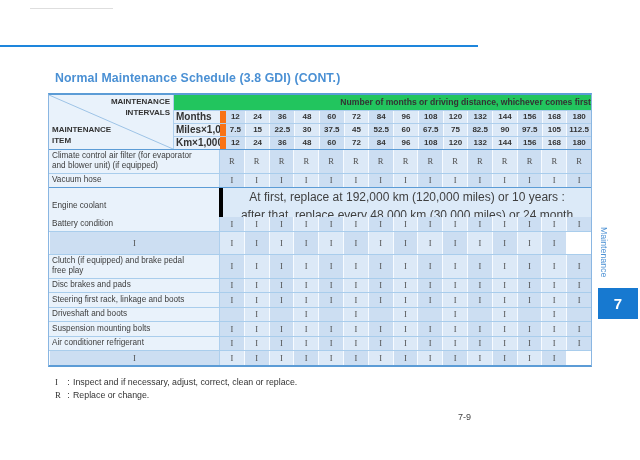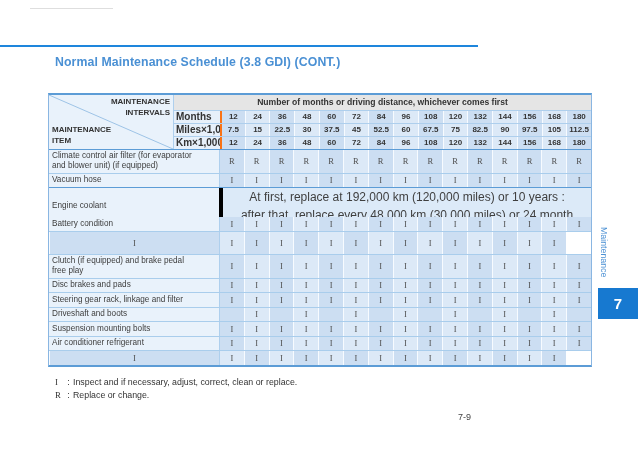--- a/index.html
+++ b/index.html
@@ -3,39 +3,39 @@
 <meta charset="utf-8">
 <style>
   * { box-sizing: border-box; margin: 0; padding: 0; }
   html,body { background:#ffffff; }
   .page {
     position: relative; width: 640px; height: 460px; background: #ffffff;
     font-family: "Liberation Sans", sans-serif; overflow: hidden;
   }
   .artifact-line { position:absolute; left:30px; top:8px; width:83px; height:1px; background:#dedede; }
   .top-rule { position:absolute; left:0; top:45px; width:478px; height:2px; background:#1e86dc; }
-  .title { position:absolute; left:55px; top:55px; font-size:12.3px; font-weight:bold; color:#4a90d4; letter-spacing:0.1px; }
+  .title { position:absolute; left:55px; top:71px; font-size:12.3px; font-weight:bold; color:#4a90d4; letter-spacing:0.1px; }
 
   .mtable {
     position:absolute; left:48px; top:93px; width:544px;
     border-left:1px solid #8ab6e2; border-right:1px solid #8ab6e2;
     border-top:2px solid #5c9cd6; border-bottom:2px solid #5c9cd6;
   }
   .thead { display:flex; height:54px; }
   .corner { position:relative; flex:0 0 124px; width:124px; background:#e9f2fb; }
   .corner svg { position:absolute; left:0; top:0; width:100%; height:100%; }
   .corner-top { position:absolute; top:2px; right:3px; text-align:right; font-size:8px; font-weight:bold; color:#333; line-height:1.35; white-space:pre-line; }
   .corner-bottom { position:absolute; bottom:2px; left:3px; text-align:left; font-size:8px; font-weight:bold; color:#333; line-height:1.35; white-space:pre-line; }
   .head-right { flex:1; border-left:1px solid #aecfed; }
-  .span-header { height:15px; background:#e5e5e5; font-size:8.6px; font-weight:bold; color:#333;
-    text-align:center; line-height:15px; white-space:nowrap; overflow:hidden; }
+  .span-header { height:15px; background:#22c55e; font-size:8.6px; font-weight:bold; color:#333;
+    text-align:right; line-height:15px; white-space:nowrap; overflow:hidden; }
   .interval-row { display:grid; grid-template-columns:46px repeat(15,1fr); height:13px; border-top:1px solid #aecfed; }
   .interval-label { background:#e7f0fa; font-size:10px; font-weight:bold; color:#333; line-height:12px; padding-left:2px; white-space:nowrap; }
   .hcell { font-size:8px; font-weight:bold; color:#333; text-align:center; line-height:12px; border-left:1px solid #f7fbff; }
-  .interval-row .hcell:nth-child(2) { border-left:2px solid #f97316; }
+  .interval-row .hcell:nth-child(2) { border-left:6px solid #f97316; }
 
   .brow { display:grid; grid-template-columns:170px repeat(15,1fr); height:14.5px; border-top:1px solid #a9cdec; }
   .brow.tall { height:23.5px; }
   .brow.note-row { height:29px; }
   .brow.section { border-top:1.5px solid #5c9cd6; }
   .blabel { background:#e9f2fb; font-size:8.2px; color:#3d3d3d; padding-left:3px; padding-right:14px;
     display:flex; align-items:center; line-height:1.25; white-space:pre-line; }
   .bcell { text-align:center; font-size:8.5px; color:#4f4f4f; border-left:1px solid #f7fbff;
     display:flex; align-items:center; justify-content:center; font-family:"Liberation Serif", serif; }
   .brow .bcell:nth-child(2) { border-left:1px solid #aecfed; }
@@ -247,21 +247,21 @@
           <div class="bcell c-even">I</div>
           <div class="bcell c-odd">I</div>
           <div class="bcell c-even">I</div>
           <div class="bcell c-odd">I</div>
           <div class="bcell c-even">I</div>
           <div class="bcell c-odd">I</div>
           <div class="bcell c-even">I</div>
           <div class="bcell c-odd">I</div>
         </div>
         <div class="brow">
-          <div class="blabel">Steering gear rack, linkage and filter</div>
+          <div class="blabel">Steering first rack, linkage and boots</div>
           <div class="bcell c-odd">I</div>
           <div class="bcell c-even">I</div>
           <div class="bcell c-odd">I</div>
           <div class="bcell c-even">I</div>
           <div class="bcell c-odd">I</div>
           <div class="bcell c-even">I</div>
           <div class="bcell c-odd">I</div>
           <div class="bcell c-even">I</div>
           <div class="bcell c-odd">I</div>
           <div class="bcell c-even">I</div>

